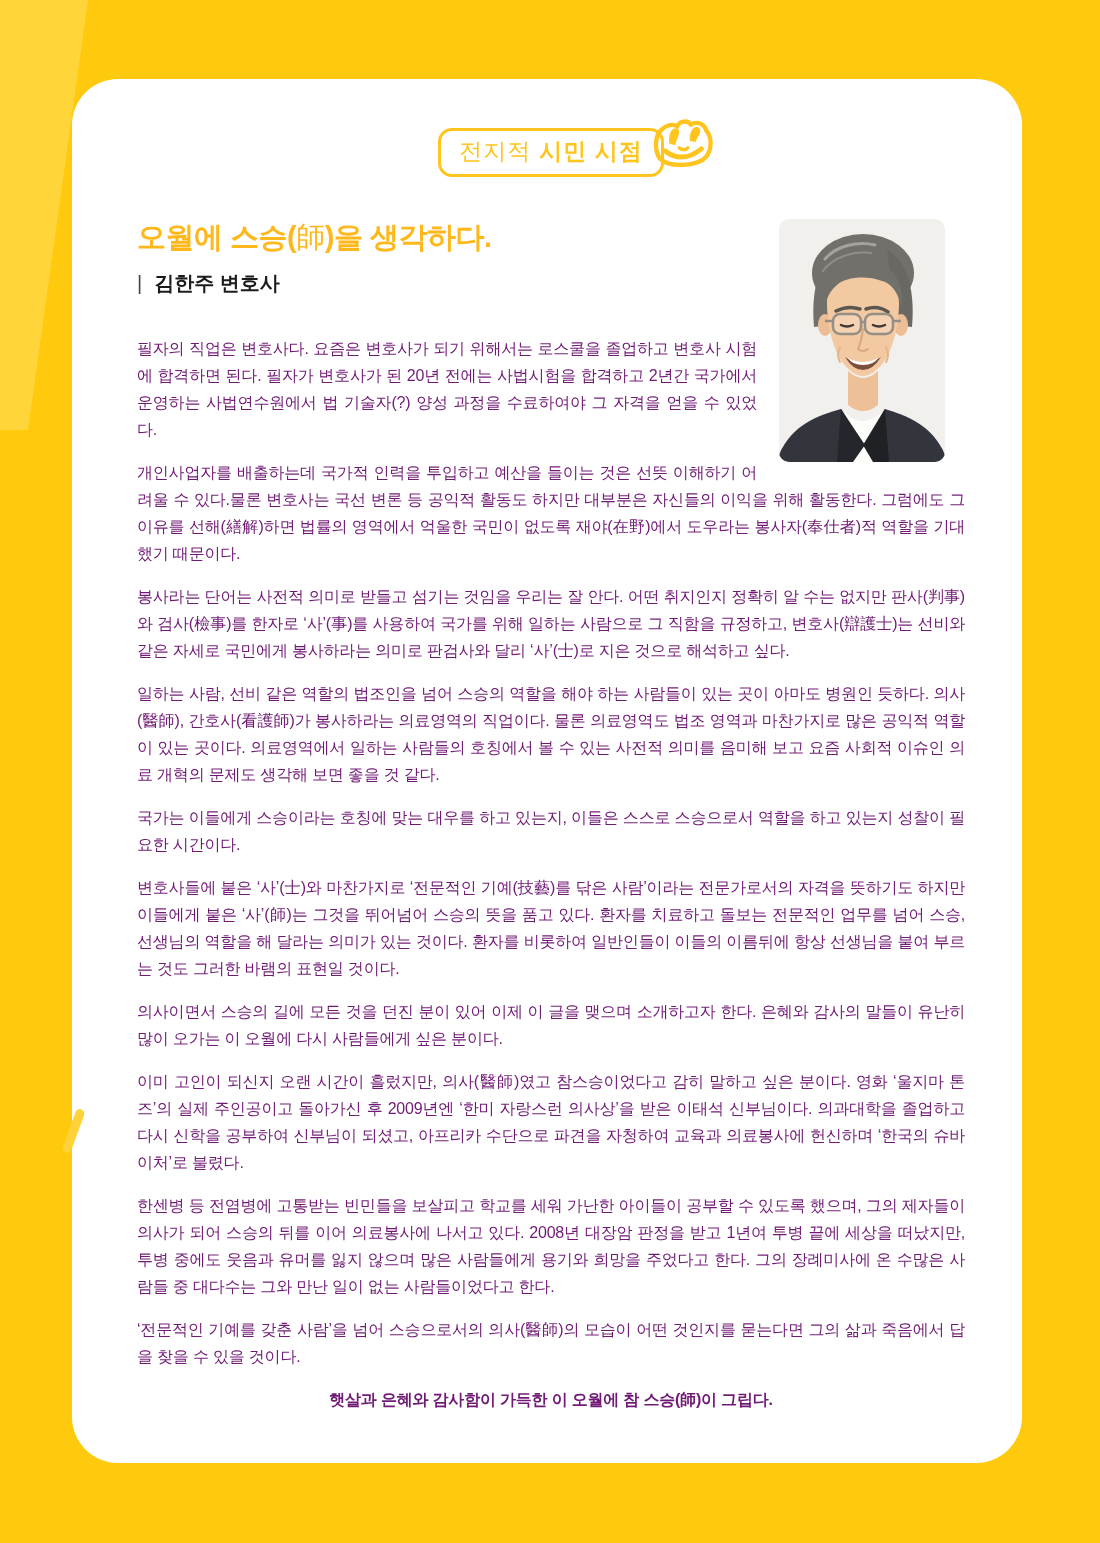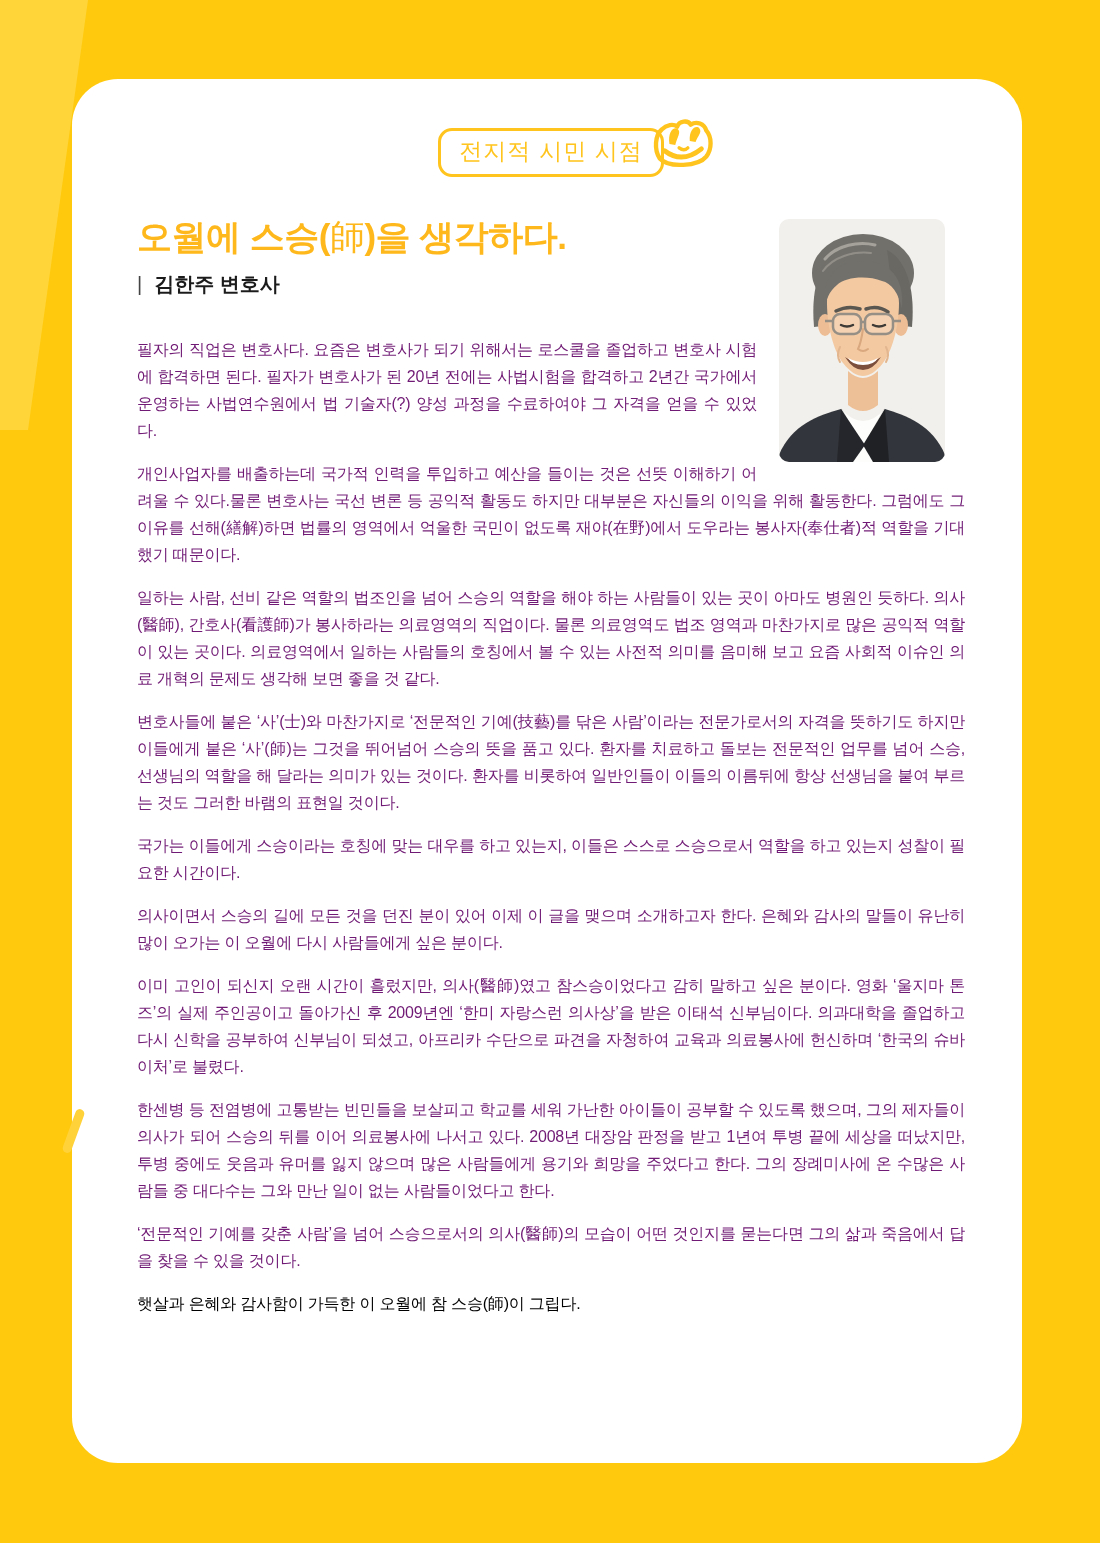--- a/index.html
+++ b/index.html
@@ -47,38 +47,38 @@
     display: inline-block;
     border: 3px solid #FFC41D;
     border-radius: 14px;
     padding: 5px 18px 7px 18px;
     color: #FFC41D;
     font-size: 23px;
     letter-spacing: 1px;
     white-space: nowrap;
   }
   .badge .reg { font-weight: 400; margin-right: 8px; }
-  .badge .bold { font-weight: 400; }
+  .badge .bold { font-weight: 700; }
   .badge-face {
     position: absolute;
     right: -52px; top: -14px;
     width: 60px; height: 54px;
   }
   .content { position: relative; }
   .photo {
     float: right;
     width: 166px; height: 243px;
     margin: 2px 20px 14px 22px;
     border-radius: 10px;
     overflow: hidden;
   }
   .photo svg { display: block; width: 166px; height: 243px; }
   .title {
     margin: 0;
-    font-size: 35px;
+    font-size: 29px;
     line-height: 40px;
     font-weight: 800;
     color: #FFB81C;
     letter-spacing: -0.5px;
   }
   .title .hanja {
     font-family: "Liberation Serif", "DejaVu Serif", serif;
     font-weight: 400;
   }
   .byline {
@@ -90,23 +90,23 @@
   .byline .bar { font-weight: 300; color: #444; margin-right: 12px; }
   .content p {
     margin: 0 0 16px 0;
     font-size: 16px;
     line-height: 27px;
     text-align: justify;
     color: #701a75;
     letter-spacing: -0.2px;
   }
   .content p.closing {
-    font-weight: 400;
-    color: #000000;
-    text-align: left;
+    font-weight: 700;
+    color: #701a75;
+    text-align: center;
   }
 </style>
 </head>
 <body>
 
 <div class="page">
   <div class="deco-wedge"></div>
   <div class="deco-slash"></div>
 
   <div class="card">
@@ -162,23 +162,24 @@
       </div>
 
       <h1 class="title"><span>오월에 스승(</span><span class="hanja">師</span><span>)을 생각하다.</span></h1>
 
       <div class="byline">
         <span class="bar">|</span><span>김한주 변호사</span>
       </div>
 
       <p>필자의 직업은 변호사다. 요즘은 변호사가 되기 위해서는 로스쿨을 졸업하고 변호사 시험에 합격하면 된다. 필자가 변호사가 된 20년 전에는 사법시험을 합격하고 2년간 국가에서 운영하는 사법연수원에서 법 기술자(?) 양성 과정을 수료하여야 그 자격을 얻을 수 있었다.</p>
       <p>개인사업자를 배출하는데 국가적 인력을 투입하고 예산을 들이는 것은 선뜻 이해하기 어려울 수 있다.물론 변호사는 국선 변론 등 공익적 활동도 하지만 대부분은 자신들의 이익을 위해 활동한다. 그럼에도 그 이유를 선해(繕解)하면 법률의 영역에서 억울한 국민이 없도록 재야(在野)에서 도우라는 봉사자(奉仕者)적 역할을 기대했기 때문이다.</p>
+      <p>봉사라는 단어는 사전적 의미로 받들고 섬기는 것임을 우리는 잘 안다. 어떤 취지인지 정확히 알 수는 없지만 판사(判事)와 검사(檢事)를 한자로 ‘사’(事)를 사용하여 국가를 위해 일하는 사람으로 그 직함을 규정하고, 변호사(辯護士)는 선비와 같은 자세로 국민에게 봉사하라는 의미로 판검사와 달리 ‘사’(士)로 지은 것으로 해석하고 싶다.</p>
       <p>일하는 사람, 선비 같은 역할의 법조인을 넘어 스승의 역할을 해야 하는 사람들이 있는 곳이 아마도 병원인 듯하다. 의사(醫師), 간호사(看護師)가 봉사하라는 의료영역의 직업이다. 물론 의료영역도 법조 영역과 마찬가지로 많은 공익적 역할이 있는 곳이다. 의료영역에서 일하는 사람들의 호칭에서 볼 수 있는 사전적 의미를 음미해 보고 요즘 사회적 이슈인 의료 개혁의 문제도 생각해 보면 좋을 것 같다.</p>
+      <p>국가는 이들에게 스승이라는 호칭에 맞는 대우를 하고 있는지, 이들은 스스로 스승으로서 역할을 하고 있는지 성찰이 필요한 시간이다.</p>
       <p>변호사들에 붙은 ‘사’(士)와 마찬가지로 ‘전문적인 기예(技藝)를 닦은 사람’이라는 전문가로서의 자격을 뜻하기도 하지만 이들에게 붙은 ‘사’(師)는 그것을 뛰어넘어 스승의 뜻을 품고 있다. 환자를 치료하고 돌보는 전문적인 업무를 넘어 스승, 선생님의 역할을 해 달라는 의미가 있는 것이다. 환자를 비롯하여 일반인들이 이들의 이름뒤에 항상 선생님을 붙여 부르는 것도 그러한 바램의 표현일 것이다.</p>
-      <p>국가는 이들에게 스승이라는 호칭에 맞는 대우를 하고 있는지, 이들은 스스로 스승으로서 역할을 하고 있는지 성찰이 필요한 시간이다.</p>
       <p>의사이면서 스승의 길에 모든 것을 던진 분이 있어 이제 이 글을 맺으며 소개하고자 한다. 은혜와 감사의 말들이 유난히 많이 오가는 이 오월에 다시 사람들에게 싶은 분이다.</p>
       <p>이미 고인이 되신지 오랜 시간이 흘렀지만, 의사(醫師)였고 참스승이었다고 감히 말하고 싶은 분이다. 영화 ‘울지마 톤즈’의 실제 주인공이고 돌아가신 후 2009년엔 ‘한미 자랑스런 의사상’을 받은 이태석 신부님이다. 의과대학을 졸업하고 다시 신학을 공부하여 신부님이 되셨고, 아프리카 수단으로 파견을 자청하여 교육과 의료봉사에 헌신하며 ‘한국의 슈바이처’로 불렸다.</p>
       <p>한센병 등 전염병에 고통받는 빈민들을 보살피고 학교를 세워 가난한 아이들이 공부할 수 있도록 했으며, 그의 제자들이 의사가 되어 스승의 뒤를 이어 의료봉사에 나서고 있다. 2008년 대장암 판정을 받고 1년여 투병 끝에 세상을 떠났지만, 투병 중에도 웃음과 유머를 잃지 않으며 많은 사람들에게 용기와 희망을 주었다고 한다. 그의 장례미사에 온 수많은 사람들 중 대다수는 그와 만난 일이 없는 사람들이었다고 한다.</p>
       <p>‘전문적인 기예를 갖춘 사람’을 넘어 스승으로서의 의사(醫師)의 모습이 어떤 것인지를 묻는다면 그의 삶과 죽음에서 답을 찾을 수 있을 것이다.</p>
       <p class="closing">햇살과 은혜와 감사함이 가득한 이 오월에 참 스승(師)이 그립다.</p>
 
     </div>
   </div>
 </div>
 

